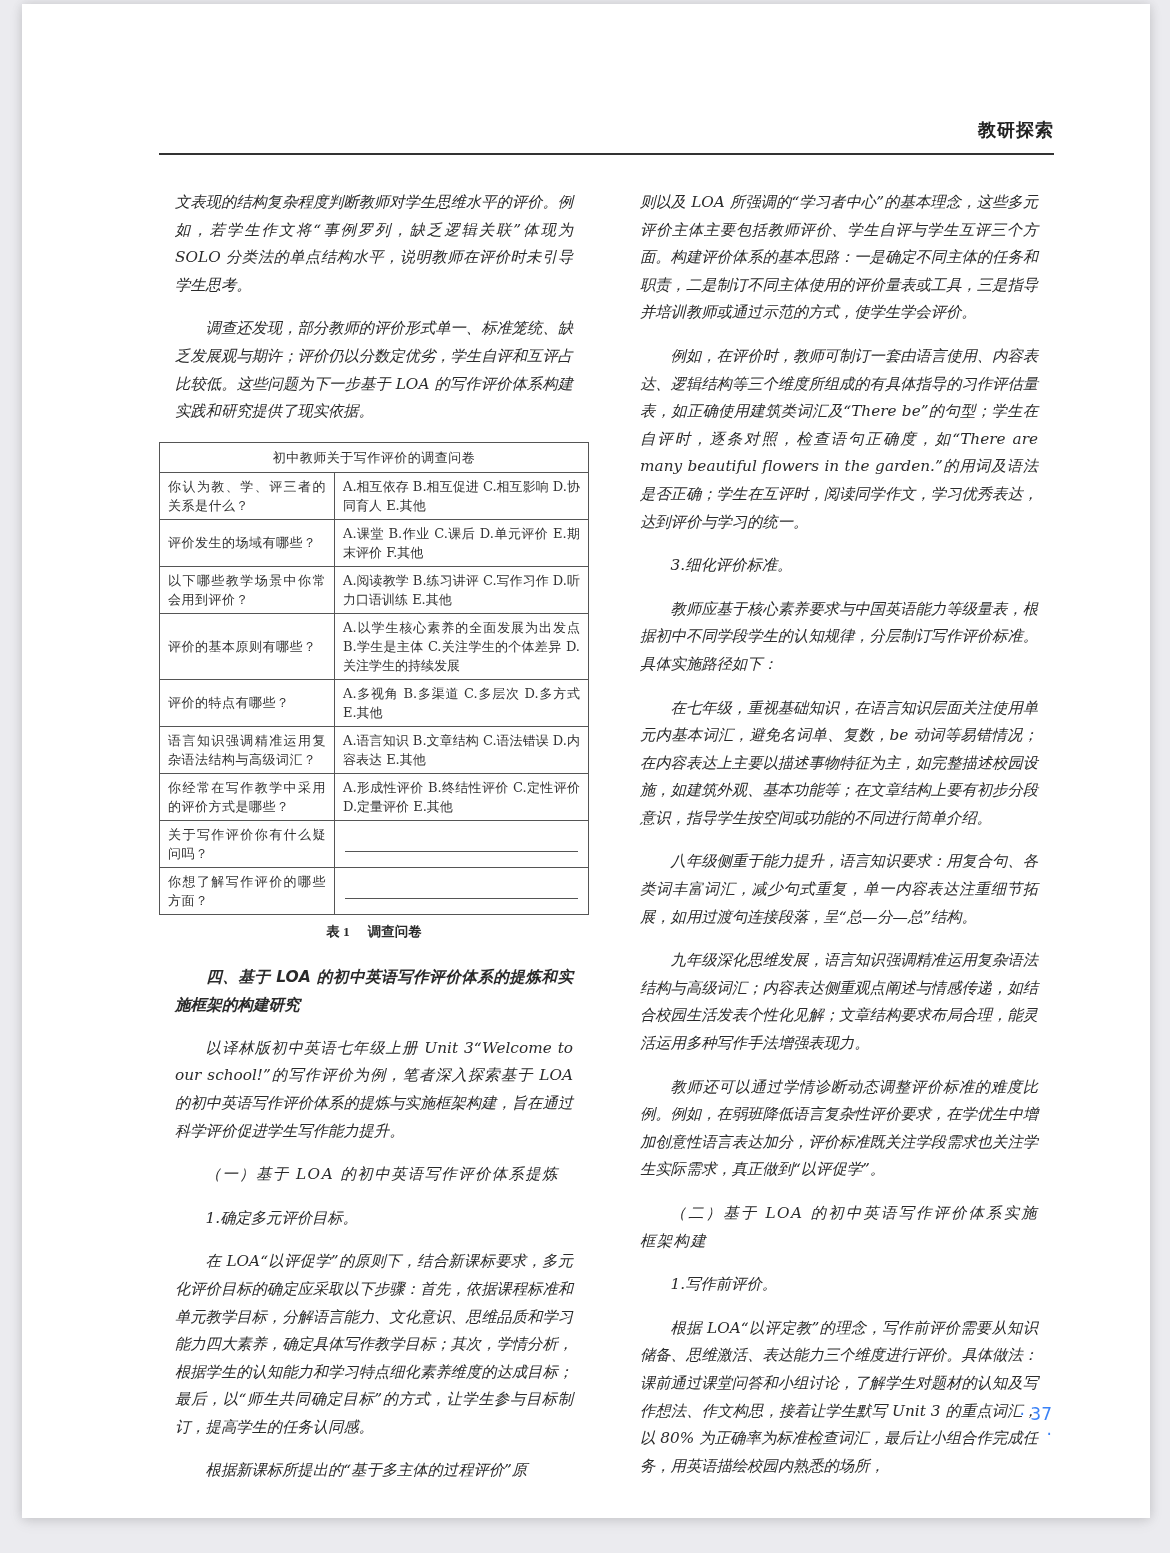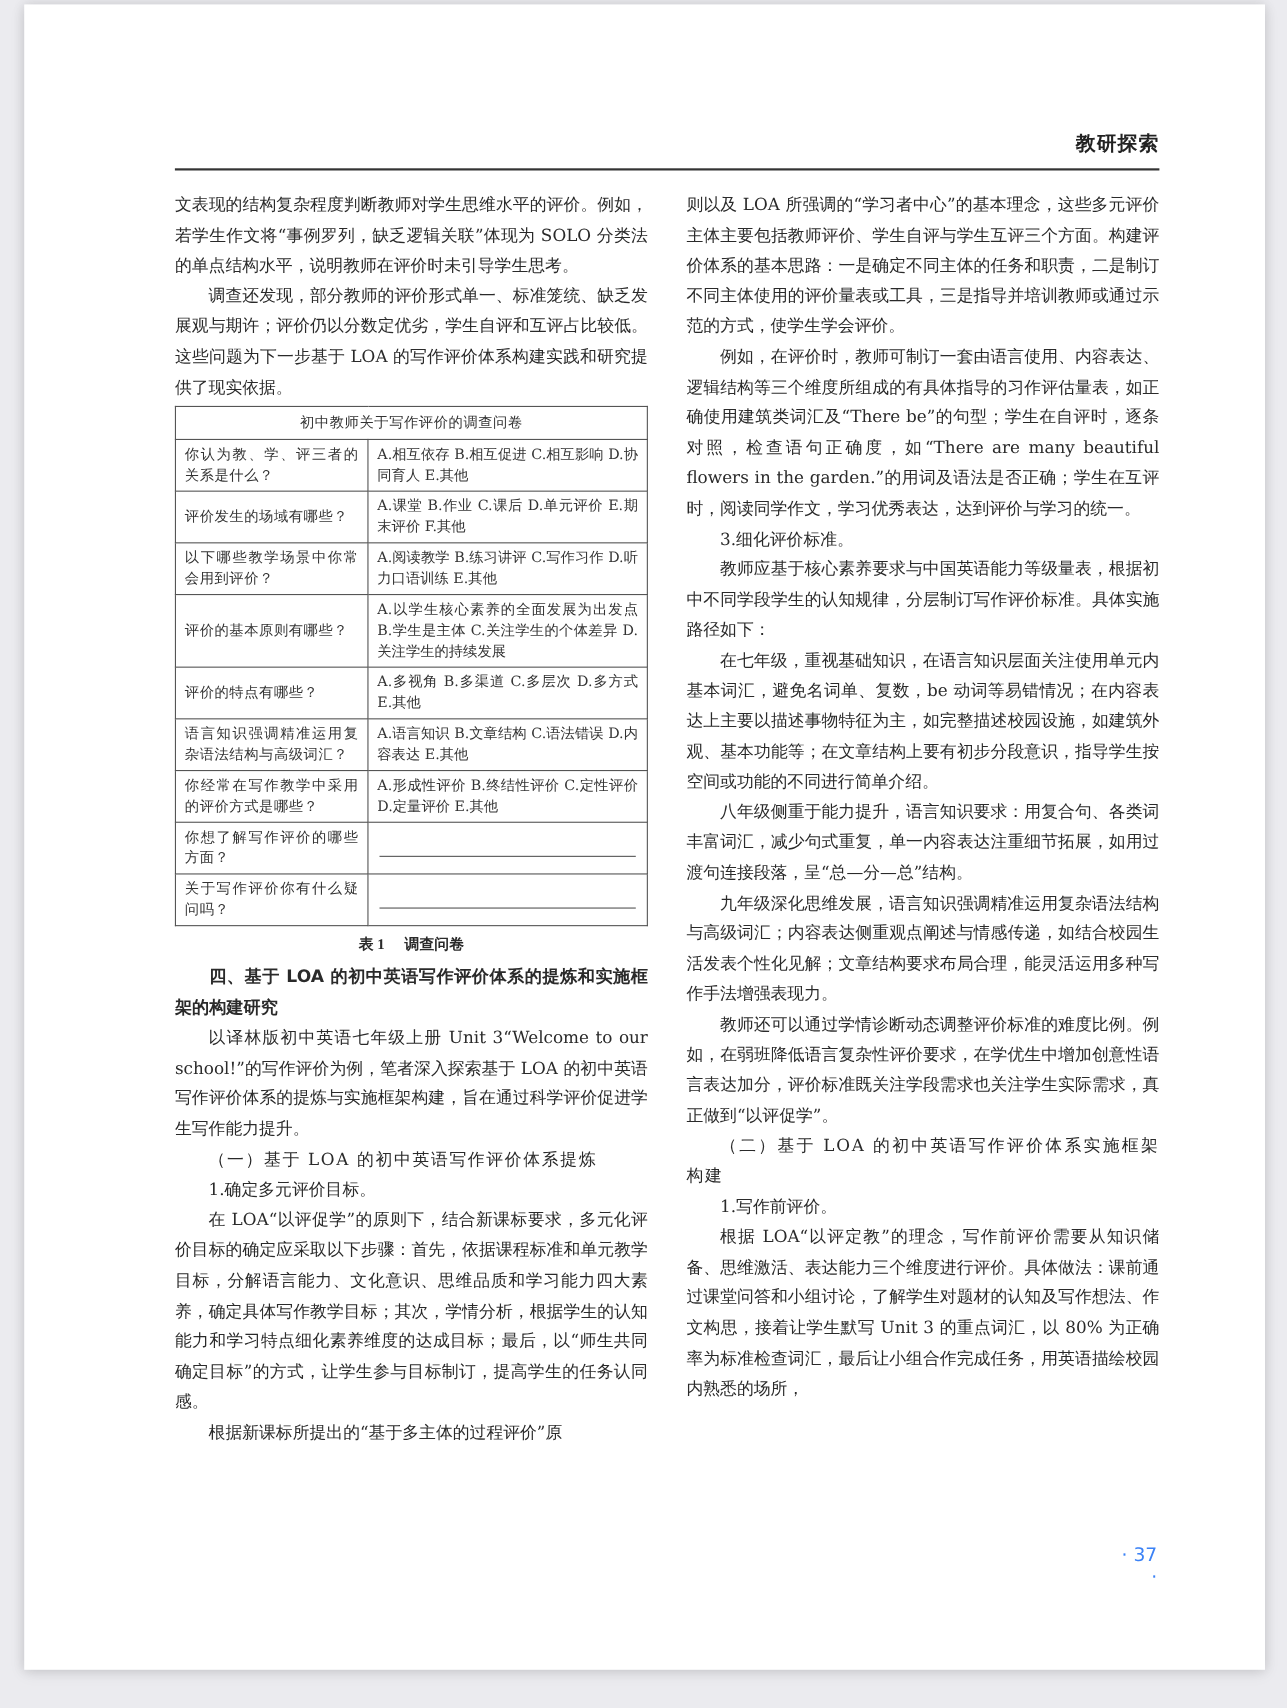--- a/index.html
+++ b/index.html
@@ -23,21 +23,21 @@
   .head-rule {
     position:absolute; left:137px; top:149px; width:895px; height:2px; background:#333;
   }
   .col {
     position:absolute; top:169px; width:430px;
     font-size:15.3px; line-height:27.6px;
     text-align:justify;
   }
   .col.left { left:137px; }
   .col.right { left:602px; }
-  .col p { margin:0; }
+  .col p { margin:16px;font-style:italic; }
   .indent { text-indent:2em; }
   .sub-heading { text-indent:2em; letter-spacing:1.5px; }
   .section-heading {
     font-family:"DejaVu Sans","Liberation Sans",sans-serif;
     font-weight:bold; font-size:15.6px; line-height:28px;
     text-indent:2em;
   }
   table.survey {
     border-collapse:collapse; width:430px; margin:3px 16px 0 0;
     font-size:13px; line-height:19px; color:#333;
@@ -95,27 +95,27 @@
       </tr>
       <tr>
         <td class="q">语言知识强调精准运用复杂语法结构与高级词汇？</td>
         <td>A.语言知识 B.文章结构 C.语法错误 D.内容表达 E.其他</td>
       </tr>
       <tr>
         <td class="q">你经常在写作教学中采用的评价方式是哪些？</td>
         <td>A.形成性评价 B.终结性评价 C.定性评价 D.定量评价 E.其他</td>
       </tr>
       <tr>
-        <td class="q">你想了解写作评价的哪些方面？</td>
+        <td class="q">关于写作评价你有什么疑问吗？</td>
         <td>
               <span class="blank-line"></span>
             </td>
       </tr>
       <tr>
-        <td class="q">关于写作评价你有什么疑问吗？</td>
+        <td class="q">你想了解写作评价的哪些方面？</td>
         <td>
               <span class="blank-line"></span>
             </td>
       </tr>
     </tbody>
       </table>
     <div class="caption">
       <span>表 1</span><span class="gap"></span><span>调查问卷</span>
     </div>
 

